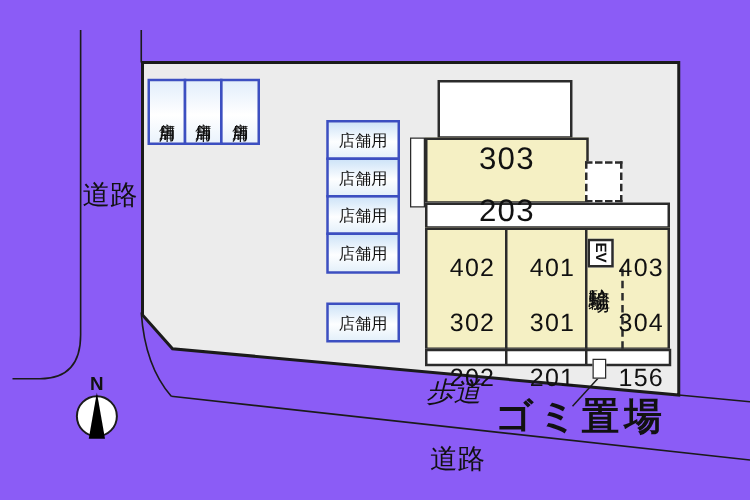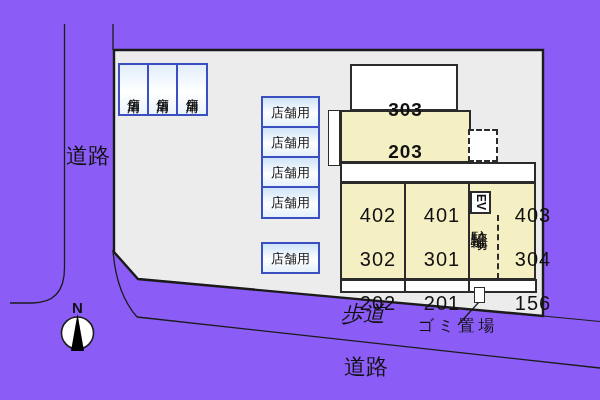--- a/index.html
+++ b/index.html
@@ -82,49 +82,49 @@
 
   <div class="box shop-col" style="left:261px;top:96px;width:59px;height:32px;">店舗用</div>
   <div class="box shop-col" style="left:261px;top:126px;width:59px;height:32px;">店舗用</div>
   <div class="box shop-col" style="left:261px;top:156px;width:59px;height:32px;">店舗用</div>
   <div class="box shop-col" style="left:261px;top:186px;width:59px;height:33px;">店舗用</div>
   <div class="box shop-col" style="left:261px;top:242px;width:59px;height:32px;">店舗用</div>
 
   <div class="box bldg-white" style="left:350px;top:64px;width:108px;height:47px;"></div>
   <div class="box bldg-white thin-border" style="left:328px;top:110px;width:12px;height:56px;z-index:3;"></div>
   <div class="box bldg-yellow" style="left:340px;top:110px;width:131px;height:53px;"></div>
-  <div class="unit-text" style="left:340px;top:99px;width:131px;font-size:19px;line-height:21px;font-weight:bold;"><span>303</span><br>
+  <div class="unit-text" style="left:340px;top:117px;width:131px;font-size:25px;line-height:21px;"><span>303</span><br>
        <span>203</span></div>
   <div class="box dashed-box" style="left:468px;top:129px;width:30px;height:33px;"></div>
 
   <div class="box bldg-white" style="left:340px;top:162px;width:196px;height:21px;"></div>
 
   <div class="box bldg-yellow" style="left:340px;top:182px;width:196px;height:98px;"></div>
   <div class="divider-v" style="left:404px;top:183px;height:96px;"></div>
   <div class="divider-v" style="left:468px;top:183px;height:96px;"></div>
   <div class="divider-dashed" style="left:497px;top:215px;height:64px;"></div>
 
   <div class="unit-text" style="left:340px;top:204px;width:76px;"><span>402</span><br>
        <span>302</span><br>
        <span>202</span></div>
   <div class="unit-text" style="left:404px;top:204px;width:76px;"><span>401</span><br>
        <span>301</span><br>
        <span>201</span></div>
-  <div class="unit-text" style="left:510px;top:204px;width:46px;text-align:center;"><span>403</span><br>
+  <div class="unit-text" style="left:490px;top:204px;width:46px;text-align:center;"><span>403</span><br>
        <span>304</span><br>
        <span>156</span></div>
 
   <div class="box ev-box" style="left:470px;top:191px;width:21px;height:23px;">EV</div>
   <div class="v-label" style="left:471px;top:216px;height:66px;">駐輪場</div>
 
   <div class="box bldg-white" style="left:340px;top:279px;width:197px;height:14px;"></div>
   <div class="divider-v" style="left:404px;top:280px;height:12px;"></div>
   <div class="divider-v" style="left:468px;top:280px;height:12px;"></div>
 
   <div class="box bldg-white thin-border" style="left:474px;top:287px;width:11px;height:16px;z-index:4;"></div>
 
   <div class="map-label" style="left:56px;top:144px;width:64px;">道路</div>
   <div class="map-label" style="left:338px;top:302px;width:50px;font-style:italic;">歩道</div>
-  <div class="map-label" style="left:396px;top:318px;width:124px;font-size:16px;letter-spacing:4px;">ゴミ置場</div>
+  <div class="map-label" style="left:396px;top:318px;width:124px;font-size:30px;letter-spacing:4px;font-weight:bold;">ゴミ置場</div>
   <div class="map-label" style="left:341px;top:355px;width:50px;">道路</div>
   <div class="north-label" style="left:66px;top:299px;width:23px;">N</div>
 
 </div>
 
 </body></html>

